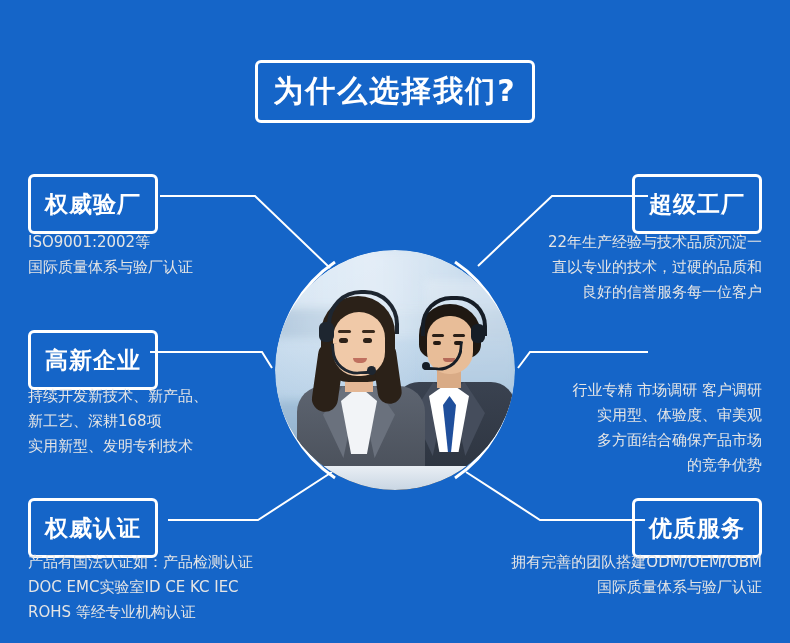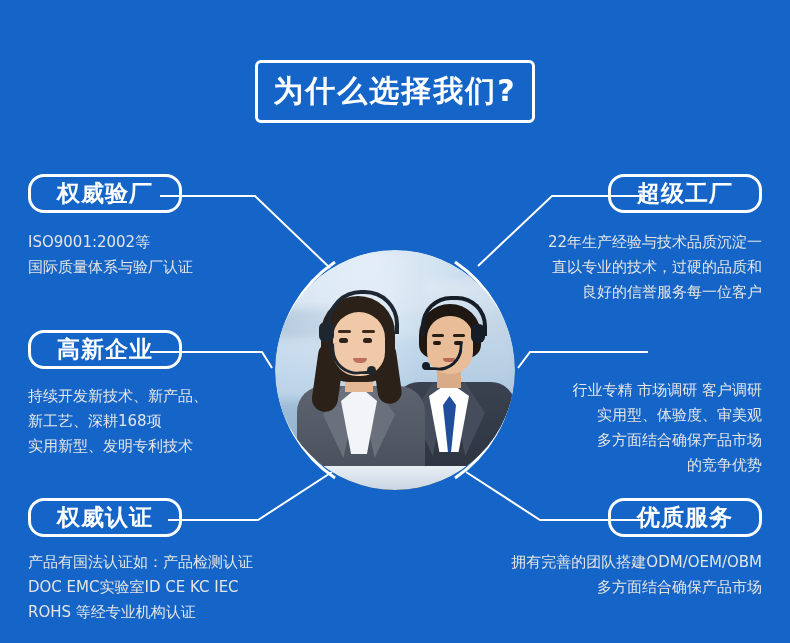--- a/index.html
+++ b/index.html
@@ -80,23 +80,23 @@
   .m-hband{position:absolute;left:146px;top:46px;width:58px;height:36px;border:4px solid #161d26;border-bottom:none;border-radius:30px 30px 0 0;}
   .m-hcup{position:absolute;left:196px;top:74px;width:14px;height:19px;background:#161d26;border-radius:6px;}
   .m-mic{position:absolute;left:150px;top:90px;width:34px;height:28px;border:3px solid #161d26;border-top:none;border-left:none;border-radius:0 0 24px 0;transform:rotate(4deg);}
   .m-micball{position:absolute;left:147px;top:112px;width:8px;height:8px;background:#161d26;border-radius:50%;}
 
   
   .desk{position:absolute;left:0;top:216px;width:240px;height:24px;background:linear-gradient(180deg,#e9eef4,#c9d6e3);}
 
   
   .pill{
-    position:absolute;border:3px solid #ffffff;border-radius:16px;
+    position:absolute;border:3px solid #ffffff;border-radius:6px;
     box-sizing:border-box;display:flex;align-items:center;justify-content:center;
-    padding:0 26px;height:39px;
+    padding:0 14px;height:60px;
   }
   .pill span{color:#ffffff;font-size:23px;font-weight:bold;letter-spacing:1px;white-space:nowrap;}
   .desc{
     position:absolute;color:#e5e5e5;font-size:15px;line-height:25px;white-space:pre-line;
   }
   .desc.right{text-align:right;}
   .desc.left{text-align:left;}
 </style>
 </head>
 <body>
@@ -198,15 +198,15 @@
 
   <div class="desc right" style="right:28px;top:378px;width:300px;">行业专精 市场调研 客户调研
 实用型、体验度、审美观
 多方面结合确保产品市场
 的竞争优势</div>
 
   <div class="pill" style="right:28px;top:498px;margin-left:15px;">
     <span>优质服务</span>
   </div>
   <div class="desc right" style="right:28px;top:550px;width:330px;">拥有完善的团队搭建ODM/OEM/OBM
-多方面结合确保产品市场</div>
+国际质量体系与验厂认证</div>
 
 </div>
 
 </body></html>

